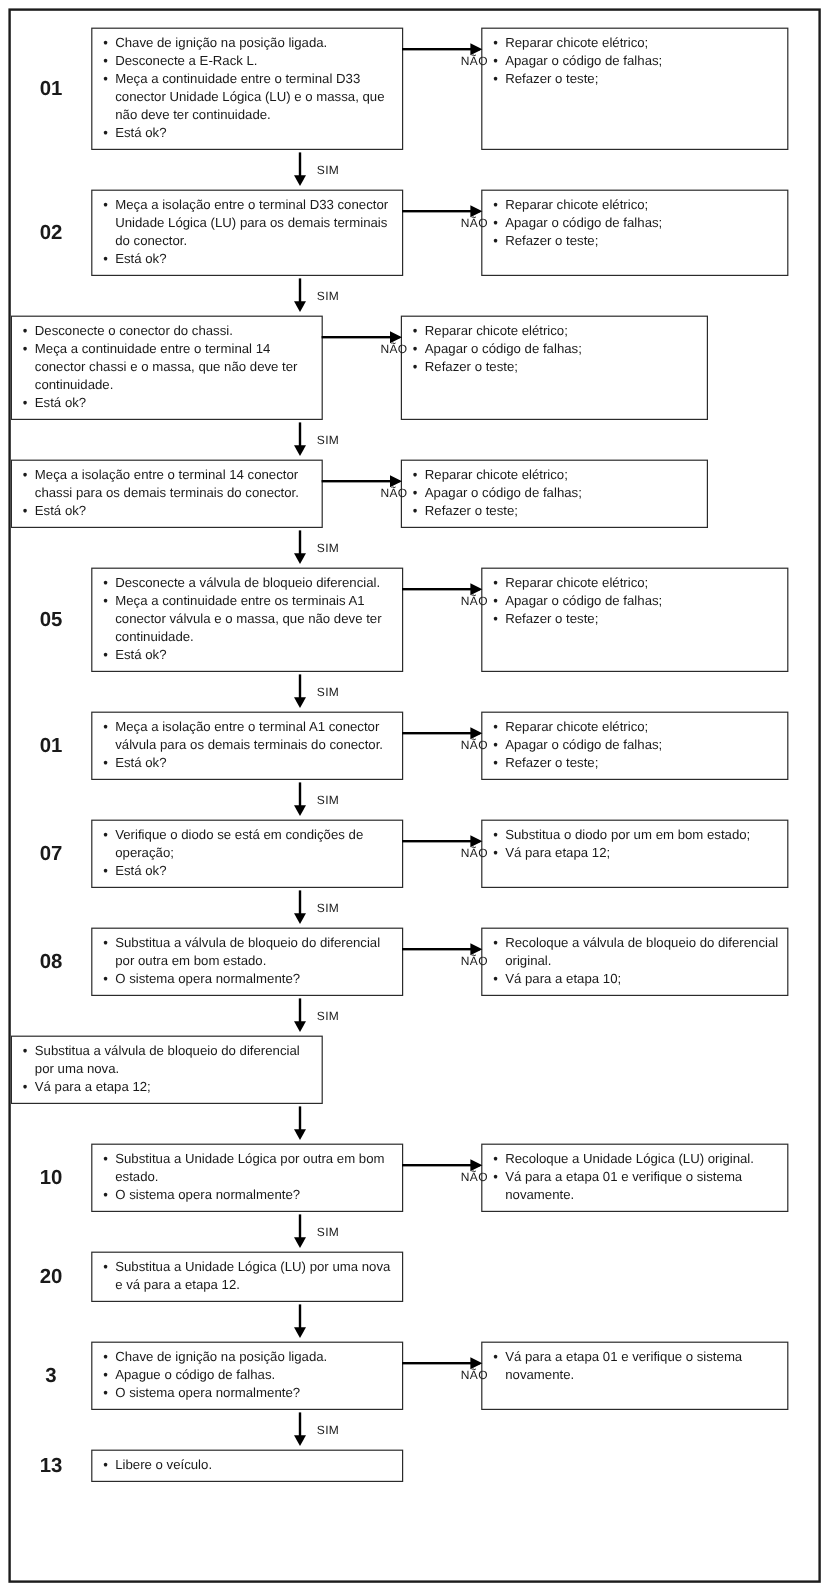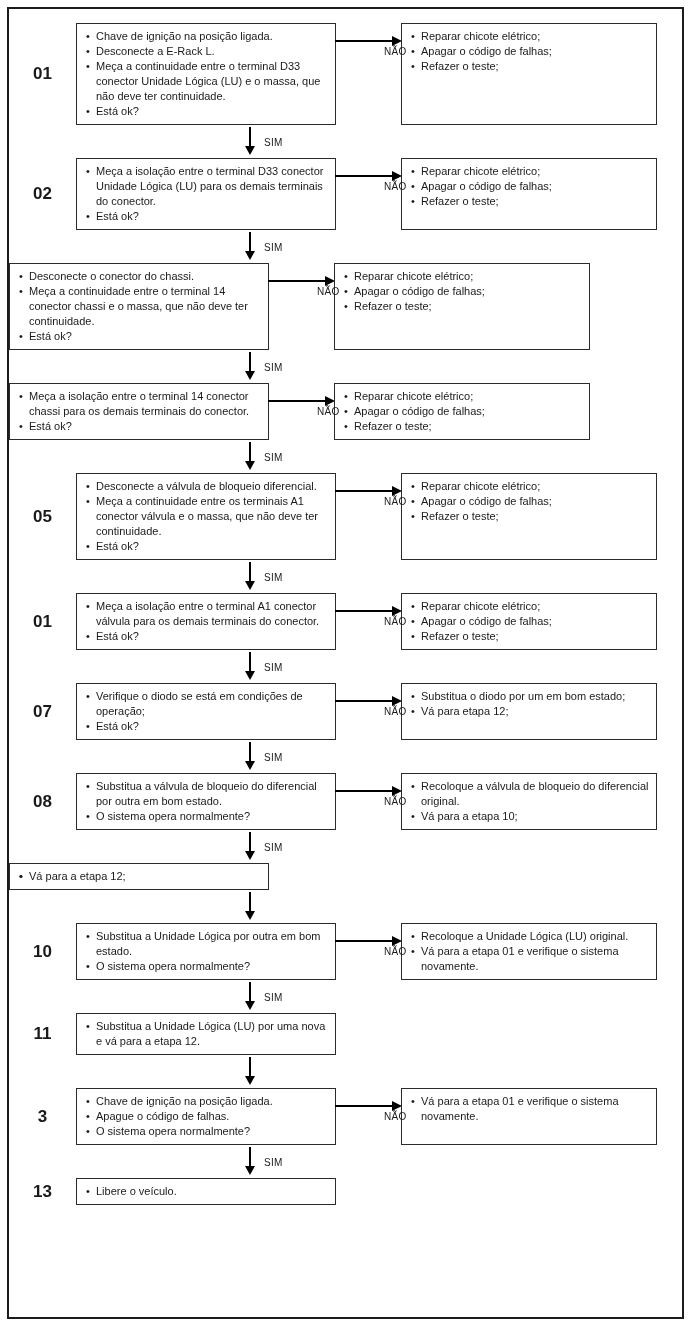--- a/index.html
+++ b/index.html
@@ -281,21 +281,21 @@
           <div class="bullet"><span class="dot">•</span><span>Vá para a etapa 10;</span></div>
         </div>
       </div>
       <div class="vconn">
         <div class="vline"></div>
         <div class="vhead"></div>
         <span class="simlbl">SIM</span>
       </div>
       <div class="row">
         <div class="box lbox">
-          <div class="bullet"><span class="dot">•</span></div>
+          <div class="bullet"><span class="dot">•</span><span>Substitua a válvula de bloqueio do diferencial por uma nova.</span></div>
           <div class="bullet"><span class="dot">•</span><span>Vá para a etapa 12;</span></div>
         </div>
         <div class="mid"></div>
       </div>
       <div class="vconn">
         <div class="vline"></div>
         <div class="vhead"></div>
       </div>
       <div class="row">
         <div class="num">10</div>
@@ -312,21 +312,21 @@
           <div class="bullet"><span class="dot">•</span><span>Recoloque a Unidade Lógica (LU) original.</span></div>
           <div class="bullet"><span class="dot">•</span><span>Vá para a etapa 01 e verifique o sistema novamente.</span></div>
         </div>
       </div>
       <div class="vconn">
         <div class="vline"></div>
         <div class="vhead"></div>
         <span class="simlbl">SIM</span>
       </div>
       <div class="row">
-        <div class="num">11</div>
+        <div class="num">20</div>
         <div class="box lbox">
           <div class="bullet"><span class="dot">•</span><span>Substitua a Unidade Lógica (LU) por uma nova e vá para a etapa 12.</span></div>
         </div>
         <div class="mid"></div>
       </div>
       <div class="vconn">
         <div class="vline"></div>
         <div class="vhead"></div>
       </div>
       <div class="row">

